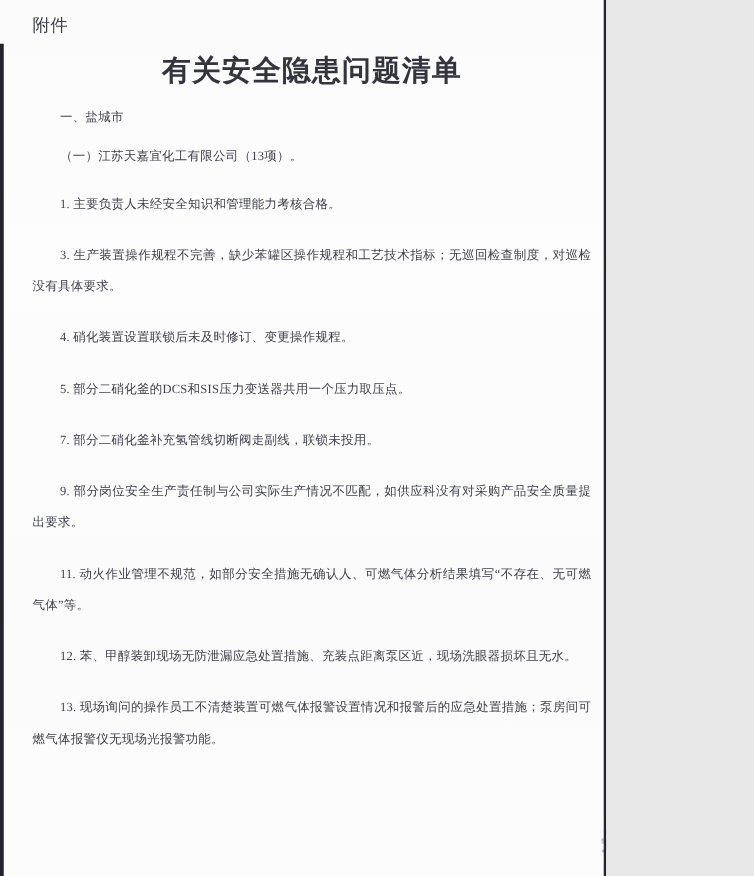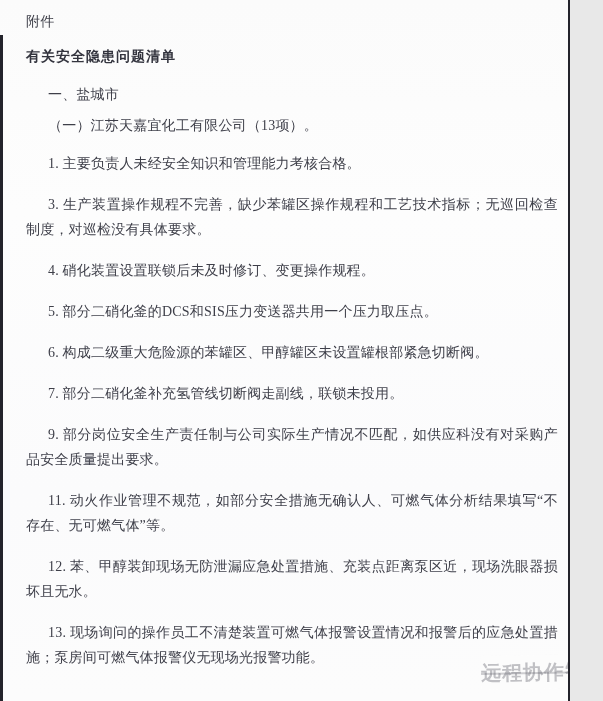--- a/index.html
+++ b/index.html
@@ -2,49 +2,50 @@
 <html><head>
 <meta charset="utf-8">
 <style>
   html, body {
     margin: 0;
     padding: 0;
     background: #e8e8e8;
   }
   .page {
     position: relative;
-    width: 570px;
+    width: 485px;
     height: 701px;
     margin: 0;
     overflow: hidden;
     background: linear-gradient(180deg, #fbfbfb 0%, #fdfdfd 30%, #fbfbfc 70%, #fcfcfc 100%);
     font-family: "Liberation Serif", "DejaVu Serif", serif;
     color: #3e3f49;
     box-sizing: border-box;
   }
   .content {
     position: relative;
     padding: 9px 12px 0 26px;
   }
   .attachment {
     font-size: 14px;
     line-height: 25px;
     letter-spacing: 0.3px;
   }
   .doc-title {
     margin: 10px 0 0 0;
-    font-size: 14px;
+    font-size: 23px;
     line-height: 26px;
     font-weight: bold;
+    text-align: center;
     color: #33343e;
     letter-spacing: 1px;
   }
   .para {
     margin: 16px 0 9px 0;
-    font-size: 14px;
+    font-size: 10px;
     line-height: 25px;
     letter-spacing: 0.2px;
     text-indent: 22px;
     text-align: justify;
     text-justify: inter-ideograph;
   }
   .section-heading { margin-top: 12px; margin-bottom: 0; }
   .subsection-heading { margin-top: 6px; margin-bottom: 0; }
   .first-item { margin-top: 13px; }
   .edge-left {
@@ -92,21 +93,20 @@
     <h1 class="doc-title">有关安全隐患问题清单</h1>
 
     <p class="para section-heading">一、盐城市</p>
 
     <p class="para subsection-heading">（一）江苏天嘉宜化工有限公司（13项）。</p>
 
     <p class="para first-item">1. 主要负责人未经安全知识和管理能力考核合格。</p>
     <p class="para">3. 生产装置操作规程不完善，缺少苯罐区操作规程和工艺技术指标；无巡回检查制度，对巡检没有具体要求。</p>
     <p class="para">4. 硝化装置设置联锁后未及时修订、变更操作规程。</p>
     <p class="para">5. 部分二硝化釜的DCS和SIS压力变送器共用一个压力取压点。</p>
-    <p class="para">6. 构成二级重大危险源的苯罐区、甲醇罐区未设置罐根部紧急切断阀。</p>
     <p class="para">7. 部分二硝化釜补充氢管线切断阀走副线，联锁未投用。</p>
     <p class="para">9. 部分岗位安全生产责任制与公司实际生产情况不匹配，如供应科没有对采购产品安全质量提出要求。</p>
     <p class="para">11. 动火作业管理不规范，如部分安全措施无确认人、可燃气体分析结果填写“不存在、无可燃气体”等。</p>
     <p class="para">12. 苯、甲醇装卸现场无防泄漏应急处置措施、充装点距离泵区近，现场洗眼器损坏且无水。</p>
     <p class="para">13. 现场询问的操作员工不清楚装置可燃气体报警设置情况和报警后的应急处置措施；泵房间可燃气体报警仪无现场光报警功能。</p>
   </div>
 
   <div class="watermark">
     <span>远程协作智</span>
   </div>

